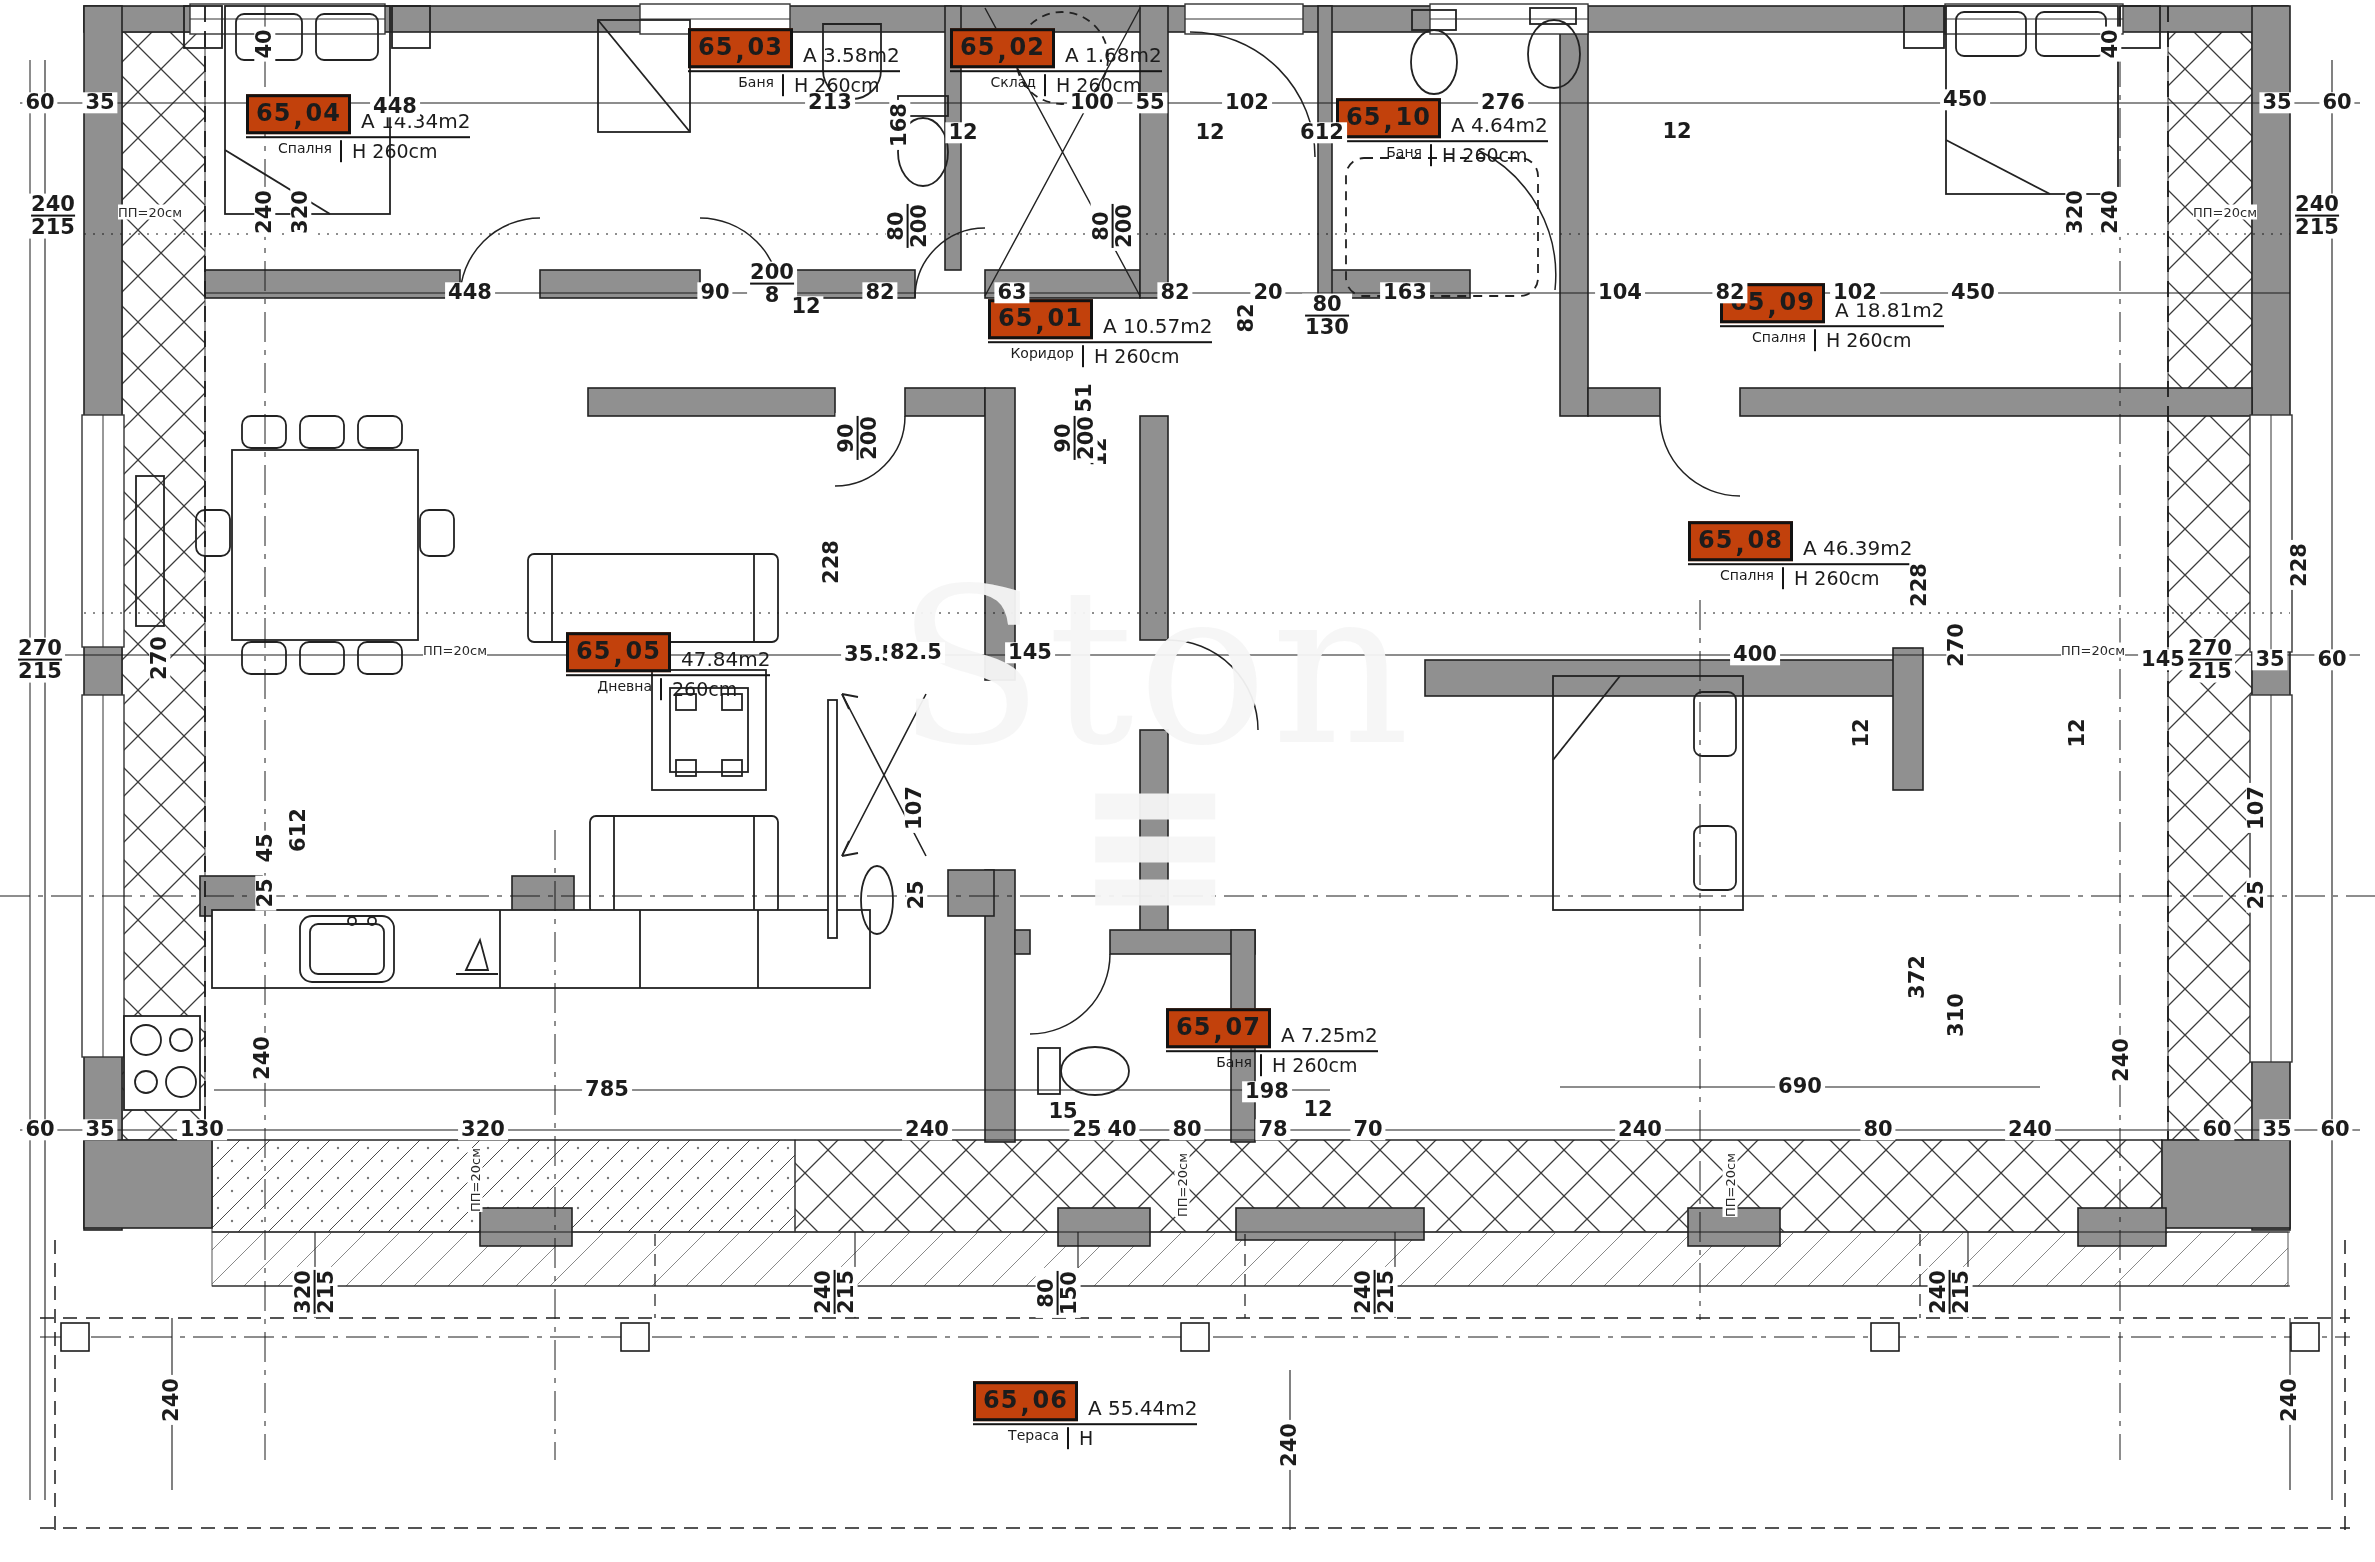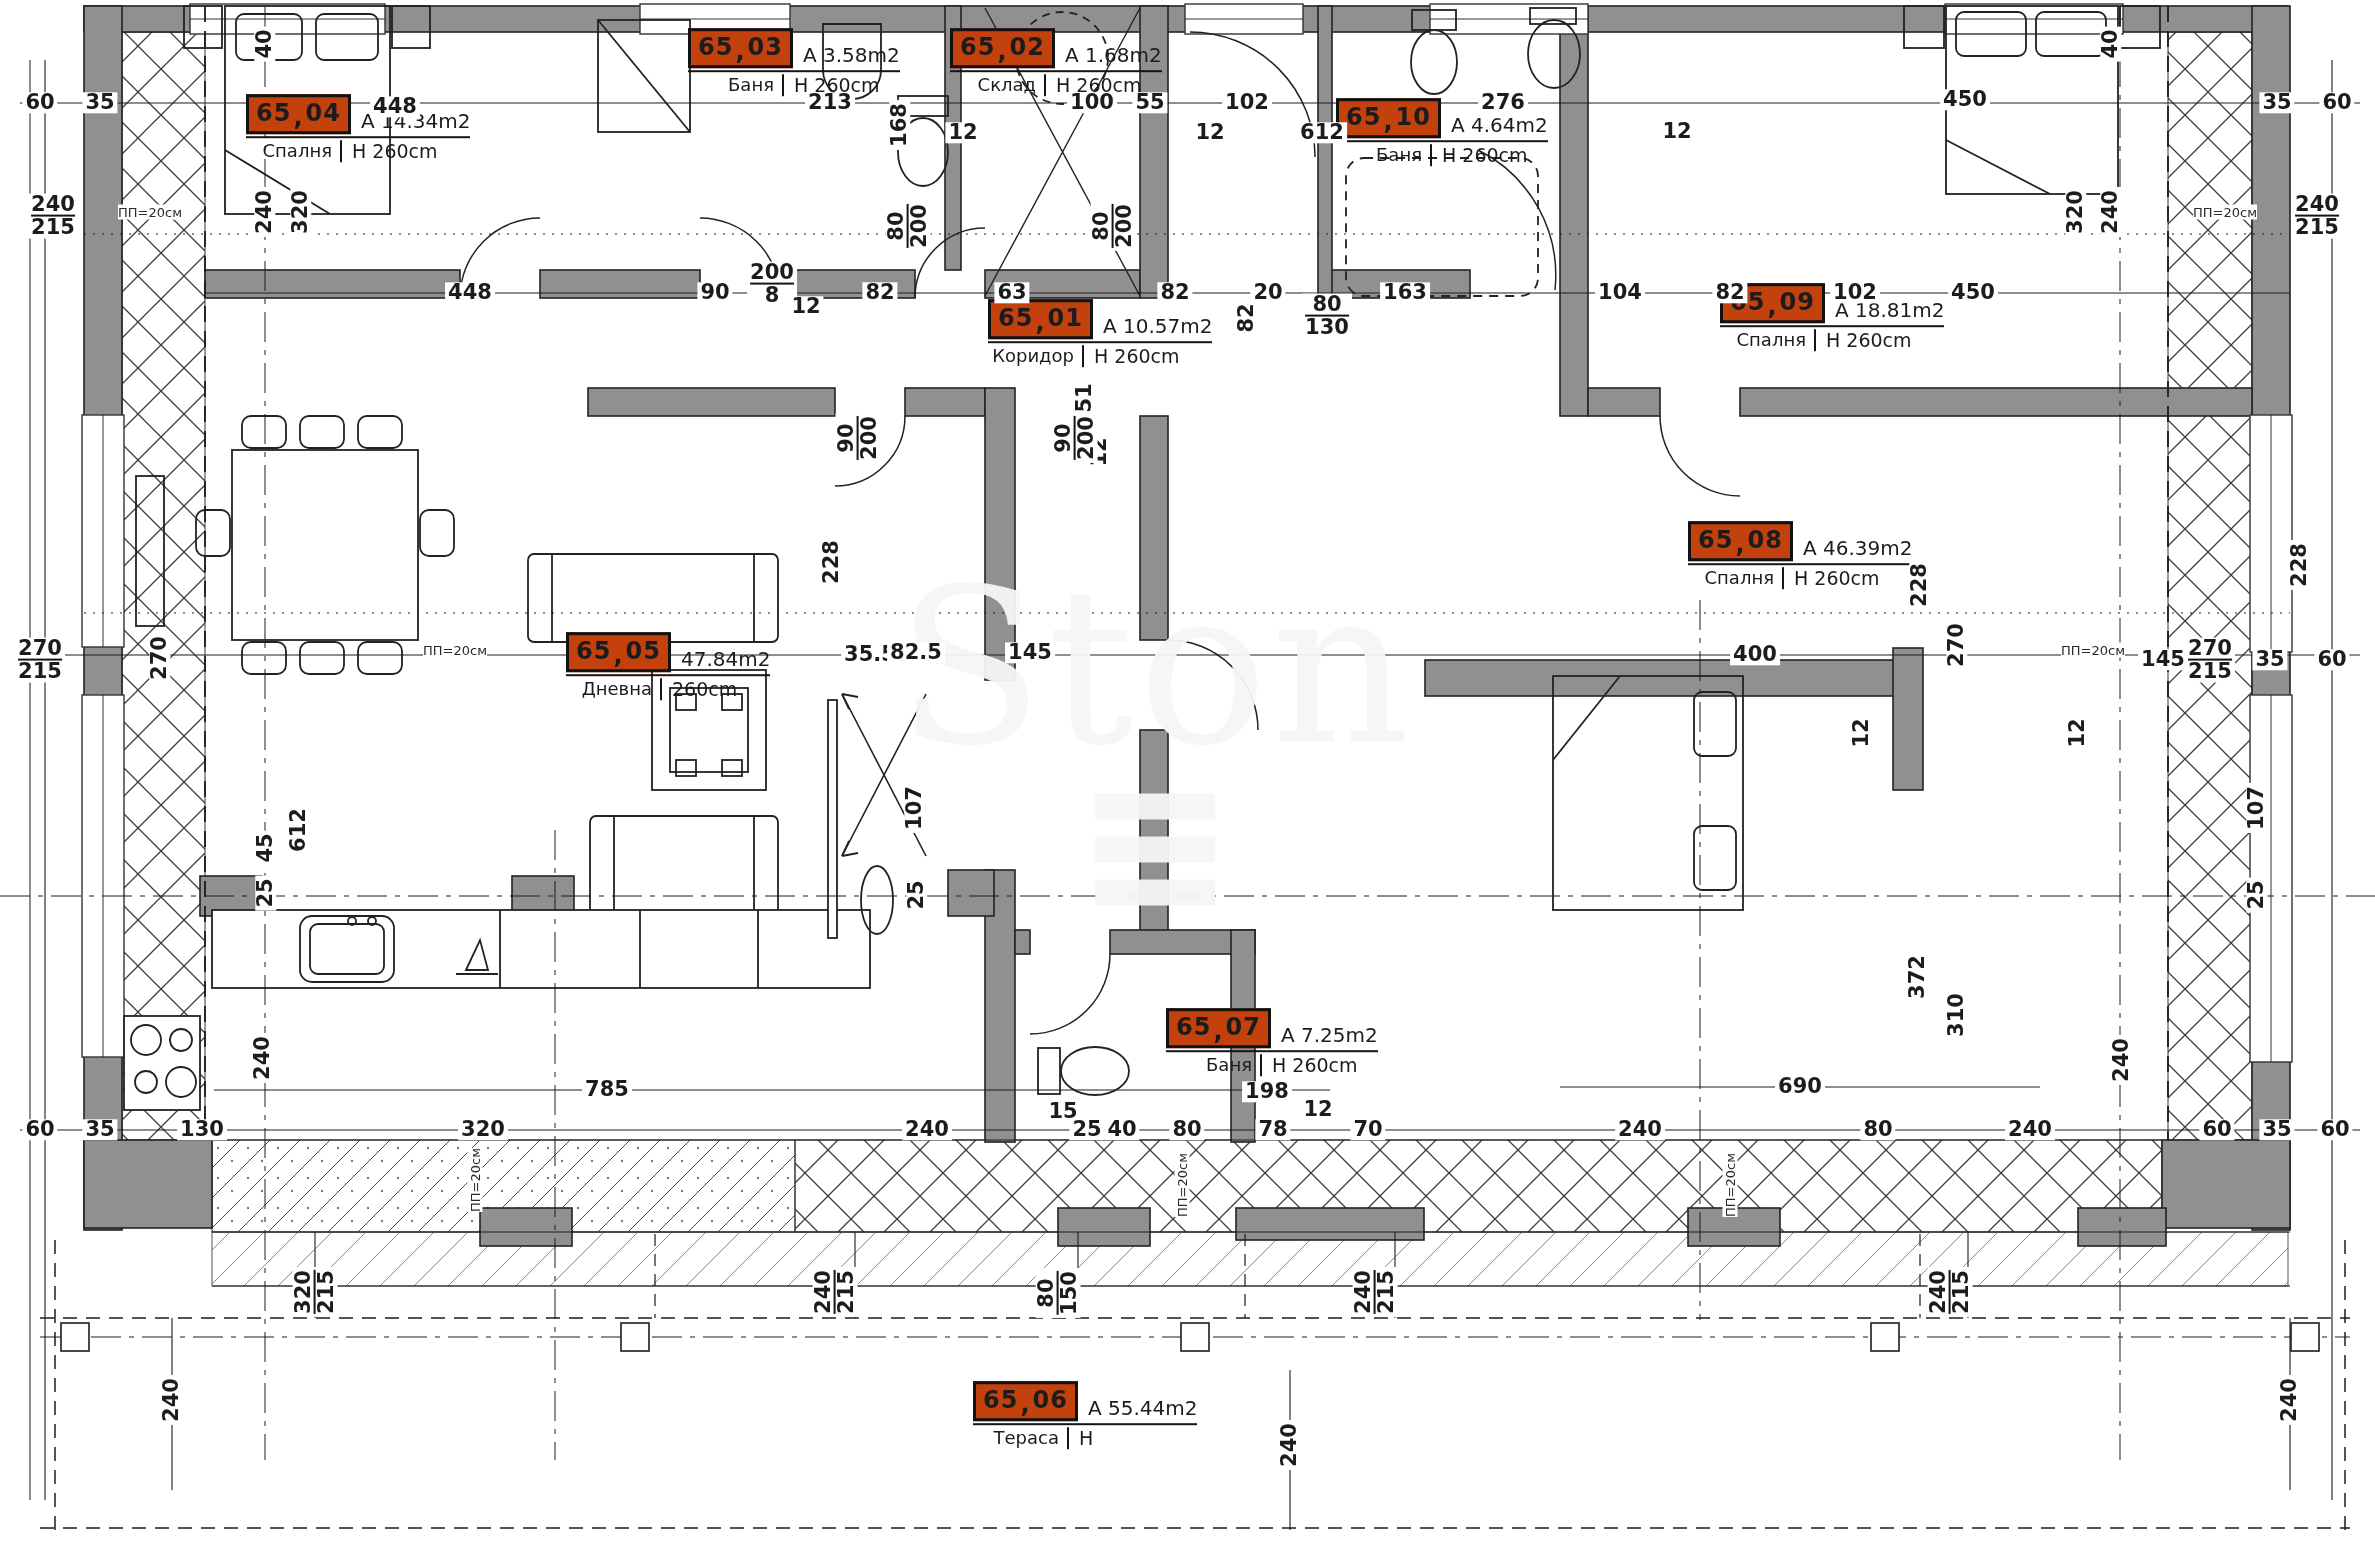--- a/index.html
+++ b/index.html
@@ -19,21 +19,21 @@
   
   #rooms-layer,#dims-layer,#notes-layer{position:absolute;left:0;top:0;width:100%;height:100%;z-index:3;pointer-events:none;}
   
   .room{position:absolute;transform:translate(-12px,-50%);white-space:nowrap;}
   .rtop{display:flex;align-items:flex-end;gap:10px;border-bottom:2px solid #151515;padding-bottom:2px;}
   .rbox{border:3px solid #121212;background:#c2410c;padding:3px 7px;font-size:24px;font-weight:bold;
         letter-spacing:1px;line-height:1.15;}
   .rbox .comma{font-weight:bold;position:relative;top:4px;margin:0 2px;}
   .rarea{font-size:20px;padding-bottom:1px;}
   .rbot{display:flex;gap:10px;margin-top:2px;}
-  .rname{min-width:86px;text-align:right;border-right:2px solid #151515;padding-right:8px;font-size:18px;}
+  .rname{min-width:86px;text-align:right;border-right:2px solid #151515;padding-right:8px;font-size:14px;}
   .rht{font-size:19px;}
   
   .dim{position:absolute;transform:translate(-50%,-50%);background:#fff;padding:0 3px;
        font-size:21px;font-weight:600;line-height:1.02;text-align:center;white-space:nowrap;}
   .dim.rot{transform:translate(-50%,-50%) rotate(-90deg);}
   .dim .v2{display:block;border-top:2px solid #151515;}
   .note{position:absolute;transform:translate(-50%,-50%);background:#fff;font-size:13px;color:#2a2a2a;white-space:nowrap;}
   .note.rot{transform:translate(-50%,-50%) rotate(-90deg);}
 </style>
 </head>

